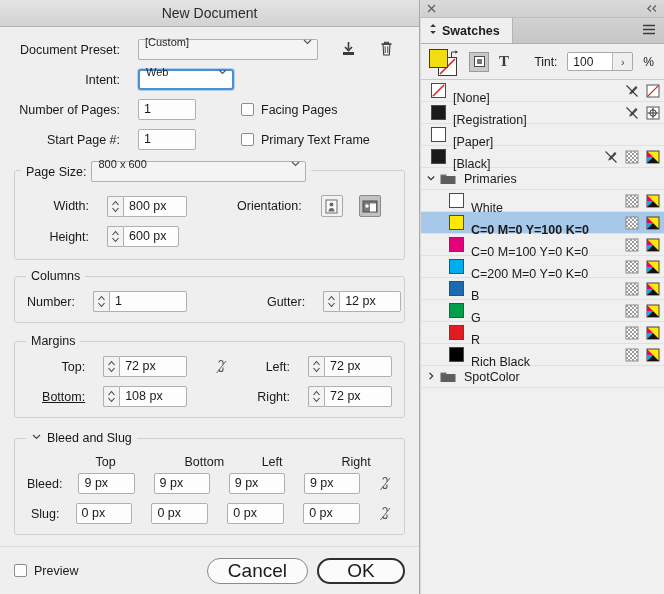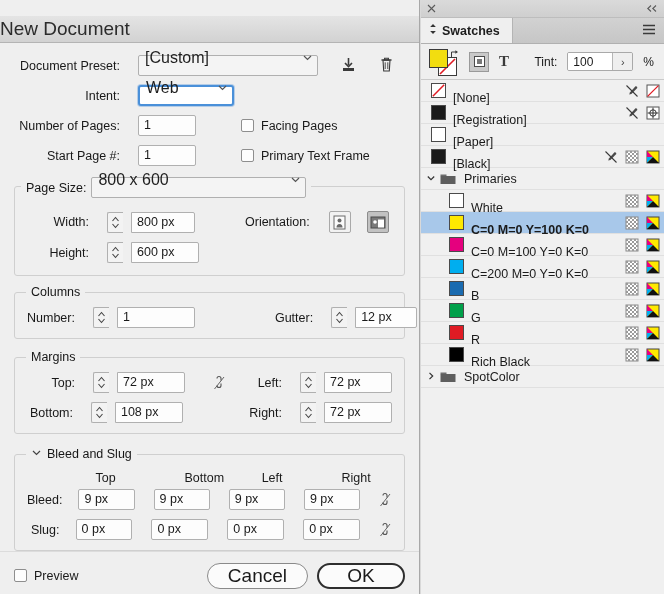--- a/index.html
+++ b/index.html
@@ -19,22 +19,22 @@
     position: absolute; left: 0; top: 0;
     width: 420px; height: 594px;
     background: #efefef;
     border-right: 1px solid #a8a8a8;
     display: flex; flex-direction: column;
   }
   .titlebar {
     height: 27px; flex: 0 0 27px;
     background: linear-gradient(to bottom, #e4e4e4 0%, #d2d2d2 100%);
     border-bottom: 1px solid #b4b4b4;
-    display: flex; align-items: center; 
-    font-size: 19px; color: #2b2b2b; margin-top: 16px;
+    display: flex; align-items: center; justify-content: center;
+    font-size: 14px; color: #2b2b2b;
   }
   .dialog-body {
     flex: 1 1 auto; position: relative; padding: 0 14px;
   }
 
   
   .row { display: flex; align-items: center; margin-top: 9px; gap: 12px; }
   .lbl { text-align: right; font-size: 12.5px; color: #181818; }
 
   
@@ -43,41 +43,41 @@
     border: 1px solid #b0b0b0; border-radius: 2px;
     font-family: "Liberation Sans", sans-serif; font-size: 12.5px;
     color: #1a1a1a; padding: 0 5px; line-height: 19px;
     display: flex; align-items: center;
   }
 
   .combo {
     height: 21px; background: #f4f4f4;
     border: 1px solid #b0b0b0; border-radius: 2px;
     display: flex; align-items: center; padding: 0 4px 16px 6px;
-    font-size: 16px; color: #1f1f1f; position: relative;
+    font-size: 11px; color: #1f1f1f; position: relative;
   }
   .combo .cval { flex: 1 1 auto; white-space: nowrap; overflow: hidden; }
   .combo.focus {
     border: 2px solid #4a90d9; background: #fff; border-radius: 3px;
     box-shadow: 0 0 0 1px rgba(74,144,217,.35);
   }
   .chev { width: 11px; height: 11px; flex: 0 0 11px; }
   .chev svg { display: block; }
 
   
   .spin {
     width: 16px; height: 21px; flex: 0 0 16px;
     background: #f3f3f3; border: 1px solid #b0b0b0;
     border-right: none; border-radius: 2px 0 0 2px;
     display: flex; flex-direction: column;
     align-items: center; justify-content: center;
   }
   .spin svg { display: block; }
   .spinwrap { display: flex; align-items: center; }
-  .spinwrap .tf { border-radius: 0 2px 2px 0; margin-left: 8px; }
+  .spinwrap .tf { border-radius: 0 2px 2px 0; }
 
   
   .cb {
     width: 13px; height: 13px; flex: 0 0 13px;
     background: #fdfdfd; border: 1px solid #8e8e8e; border-radius: 2px;
   }
   .cbrow { display: flex; align-items: center; gap: 7px; }
 
   
   .group {
@@ -295,21 +295,21 @@
 
         <div class="row">
           <div class="lbl" style="width:62px;">Height:</div>
           <div class="spinwrap" style="margin-left:6px;">
             <span class="spin">
               <svg width="9" height="15" viewBox="0 0 9 15">
                   <path d="M1.5 6 L4.5 2.5 L7.5 6" stroke="#444" stroke-width="1.1" fill="none"></path>
                   <path d="M1.5 9 L4.5 12.5 L7.5 9" stroke="#444" stroke-width="1.1" fill="none"></path>
                 </svg>
             </span>
-            <span class="tf" style="width:68px;">600 px</span>
+            <span class="tf" style="width:56px;">600 px</span>
           </div>
         </div>
       </div>
 
       <div class="group" style="margin-top:16px;padding:12px 12px 10px 12px;">
         <div class="gtitle">Columns</div>
         <div class="row" style="margin-top:2px;">
           <div class="lbl" style="width:62px;">Number:</div>
           <div class="spinwrap" style="margin-left:6px;">
             <span class="spin">
@@ -358,21 +358,21 @@
             <span class="spin">
               <svg width="9" height="15" viewBox="0 0 9 15">
                   <path d="M1.5 6 L4.5 2.5 L7.5 6" stroke="#444" stroke-width="1.1" fill="none"></path>
                   <path d="M1.5 9 L4.5 12.5 L7.5 9" stroke="#444" stroke-width="1.1" fill="none"></path>
                 </svg>
             </span>
             <span class="tf" style="width:68px;">72 px</span>
           </div>
         </div>
         <div class="row">
-          <div class="lbl" style="width:62px;">Bottom:</div>
+          <div class="lbl" style="width:62px;text-decoration:underline;">Bottom:</div>
           <div class="spinwrap" style="margin-left:6px;">
             <span class="spin">
               <svg width="9" height="15" viewBox="0 0 9 15">
                   <path d="M1.5 6 L4.5 2.5 L7.5 6" stroke="#444" stroke-width="1.1" fill="none"></path>
                   <path d="M1.5 9 L4.5 12.5 L7.5 9" stroke="#444" stroke-width="1.1" fill="none"></path>
                 </svg>
             </span>
             <span class="tf" style="width:68px;">108 px</span>
           </div>
           <div class="linkicon" style="margin-left:16px;"></div>

